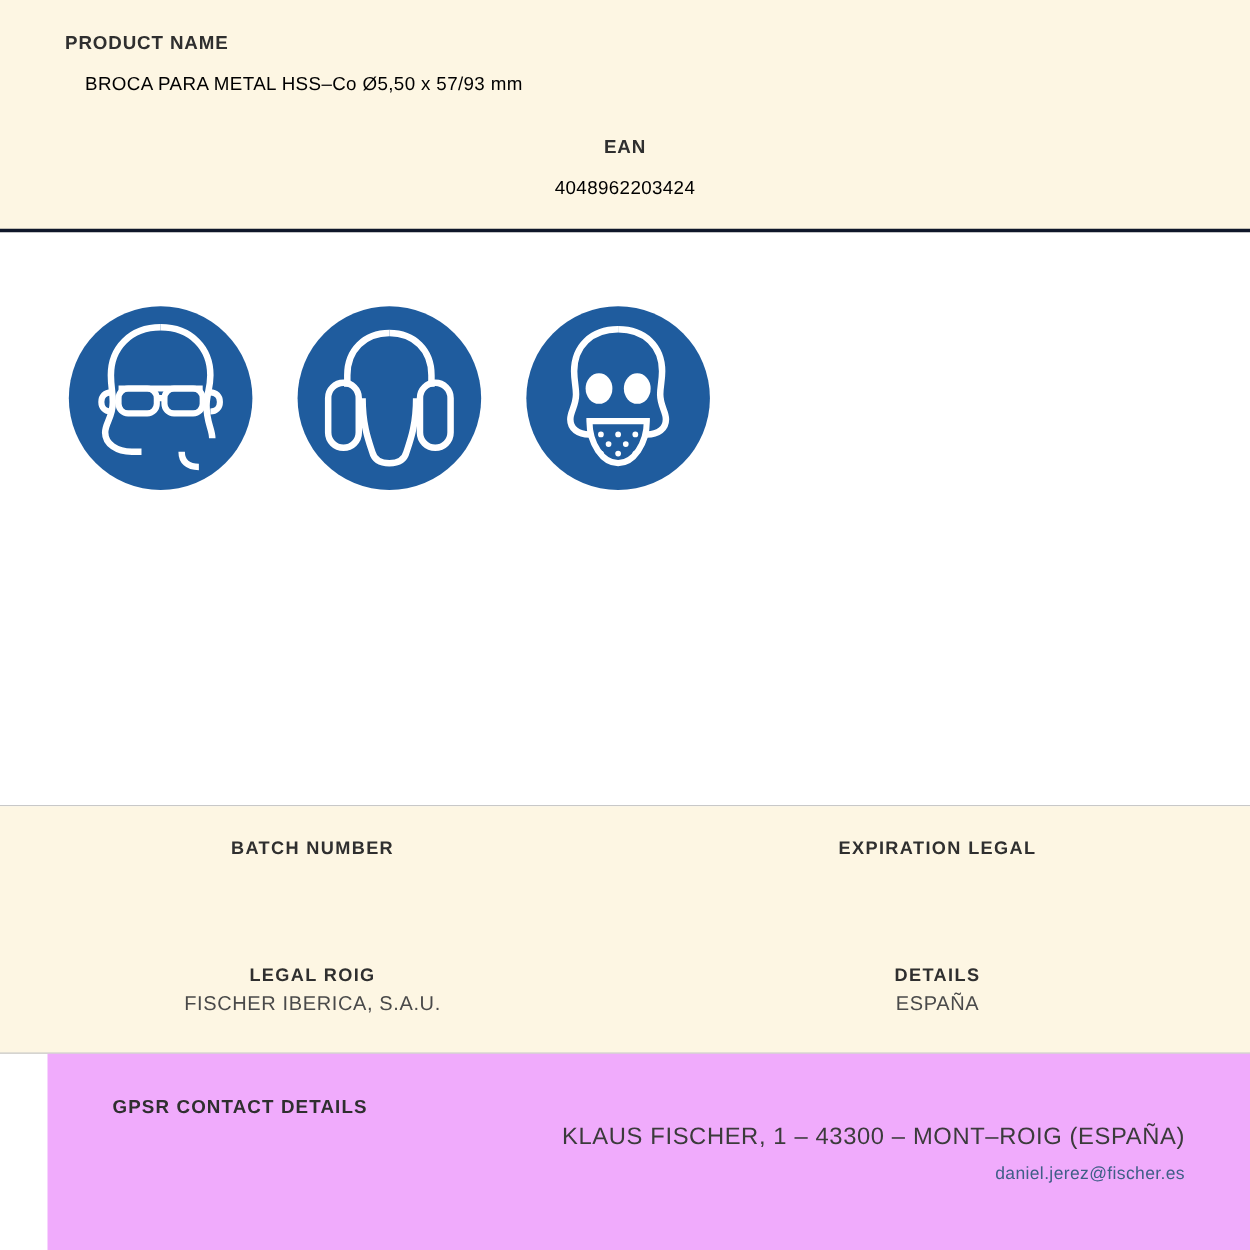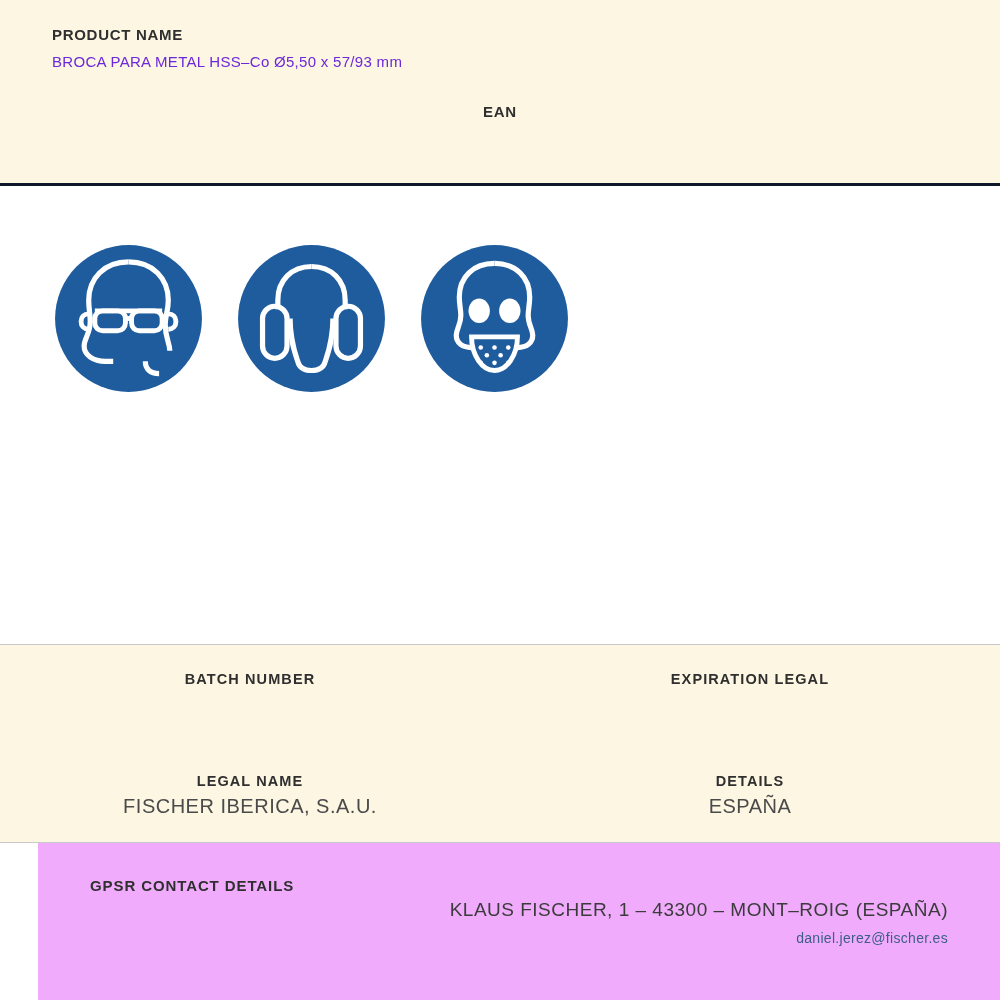--- a/index.html
+++ b/index.html
@@ -32,22 +32,22 @@
   .field-label {
     font-size: 15px;
     font-weight: bold;
     letter-spacing: 0.7px;
     color: #2f2f2f;
     margin: 0 0 10px 0;
   }
   .field-value {
     font-size: 15px;
     letter-spacing: 0.3px;
-    color: #6d28d9;
-    margin: 0;
+    color: #000000;
+    margin: 16px;
   }
   .field-group + .field-group {
     margin-top: 33px;
     text-align: center;
   }
 
   
   .section-pictograms {
     background: #ffffff;
     height: 459px;
@@ -82,21 +82,21 @@
     text-align: center;
   }
   .cell-label {
     font-size: 14.5px;
     font-weight: bold;
     letter-spacing: 1.1px;
     color: #2f2f2f;
     margin: 0;
   }
   .cell-value {
-    font-size: 20px;
+    font-size: 16px;
     letter-spacing: 0.5px;
     color: #4a4a4a;
     margin: 6px 0 0 0;
     min-height: 18px;
   }
   .row-gap {
     height: 62px;
   }
 
   
@@ -141,20 +141,21 @@
 
 <div class="page">
 
   <div class="section-top">
     <div class="field-group">
       <p class="field-label">PRODUCT NAME</p>
       <p class="field-value">BROCA PARA METAL HSS–Co Ø5,50 x 57/93 mm</p>
     </div>
     <div class="field-group">
       <p class="field-label">EAN</p>
+      <p class="field-value">4048962203424</p>
     </div>
   </div>
 
   <div class="section-pictograms">
     <div class="picto-row">
 
       <svg class="picto" viewBox="0 0 100 100">
         <circle cx="50" cy="50" r="48" fill="#1f5c9e"></circle>
         <g fill="none" stroke="#ffffff" stroke-width="3.4">
           <path d="M50 13c-16 0-26 11-26 25 0 6 1 9 1 14 0 8-4 11-4 16 0 6 6 10 14 10h5"></path>
@@ -215,21 +216,21 @@
       <div class="col">
         <p class="cell-label">EXPIRATION LEGAL</p>
         <p class="cell-value"></p>
       </div>
     </div>
 
     <div class="row-gap"></div>
 
     <div class="grid2">
       <div class="col">
-        <p class="cell-label">LEGAL NAME</p>
+        <p class="cell-label">LEGAL ROIG</p>
         <p class="cell-value">FISCHER IBERICA, S.A.U.</p>
       </div>
       <div class="col">
         <p class="cell-label">DETAILS</p>
         <p class="cell-value">ESPAÑA</p>
       </div>
     </div>
   </div>
 
   <div class="section-gpsr">

